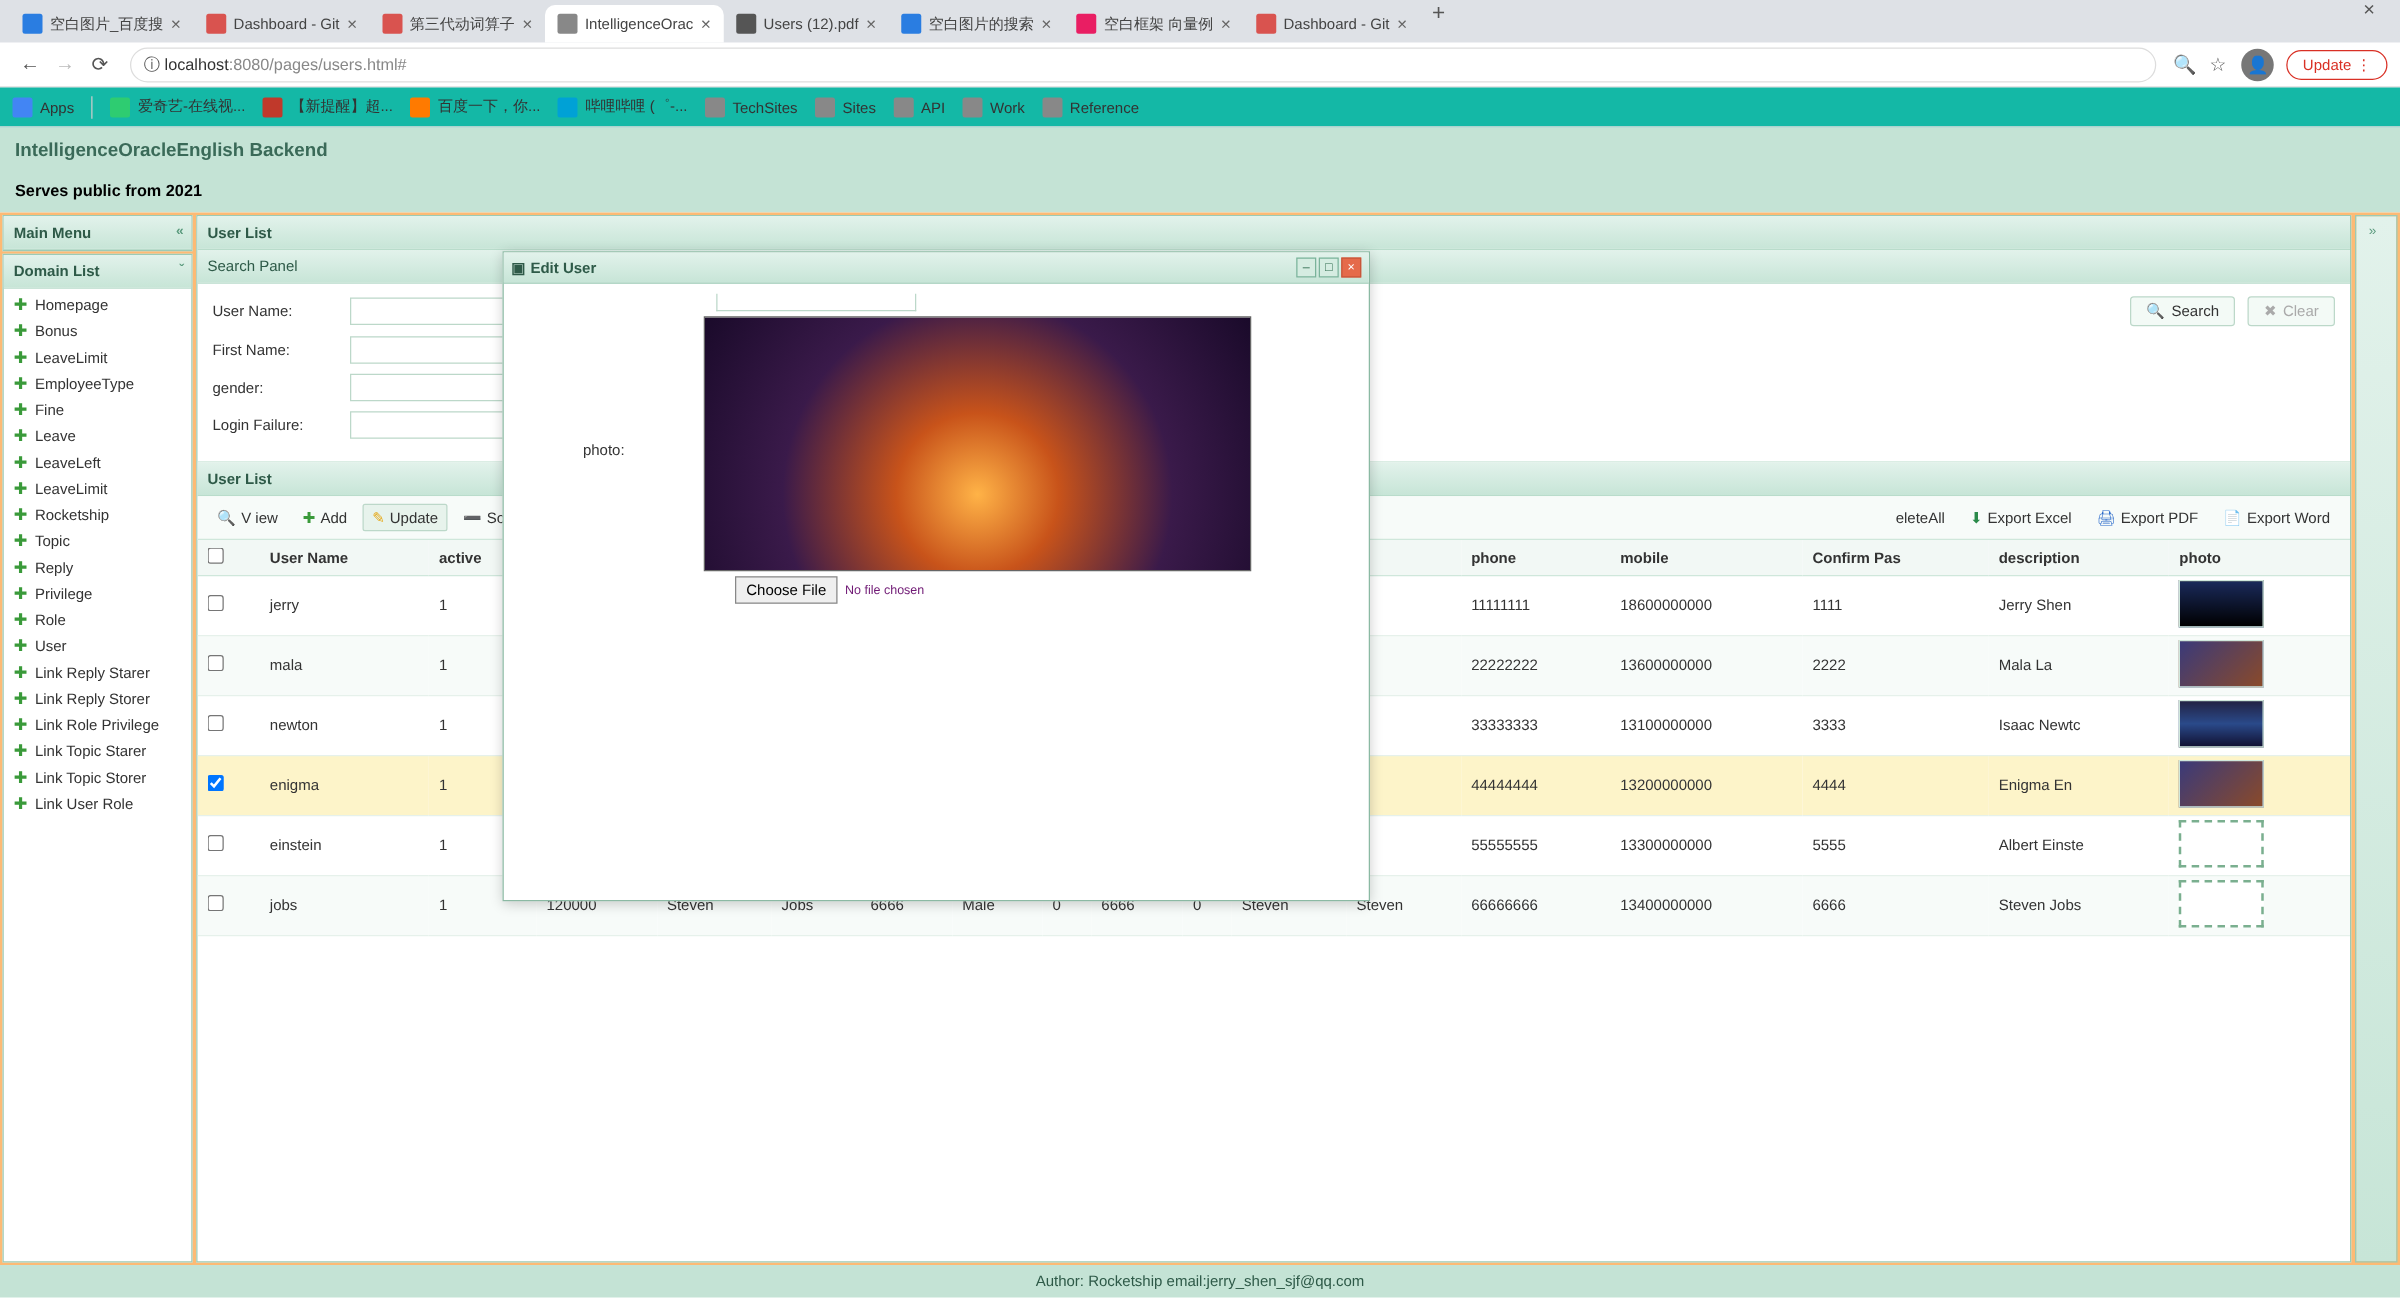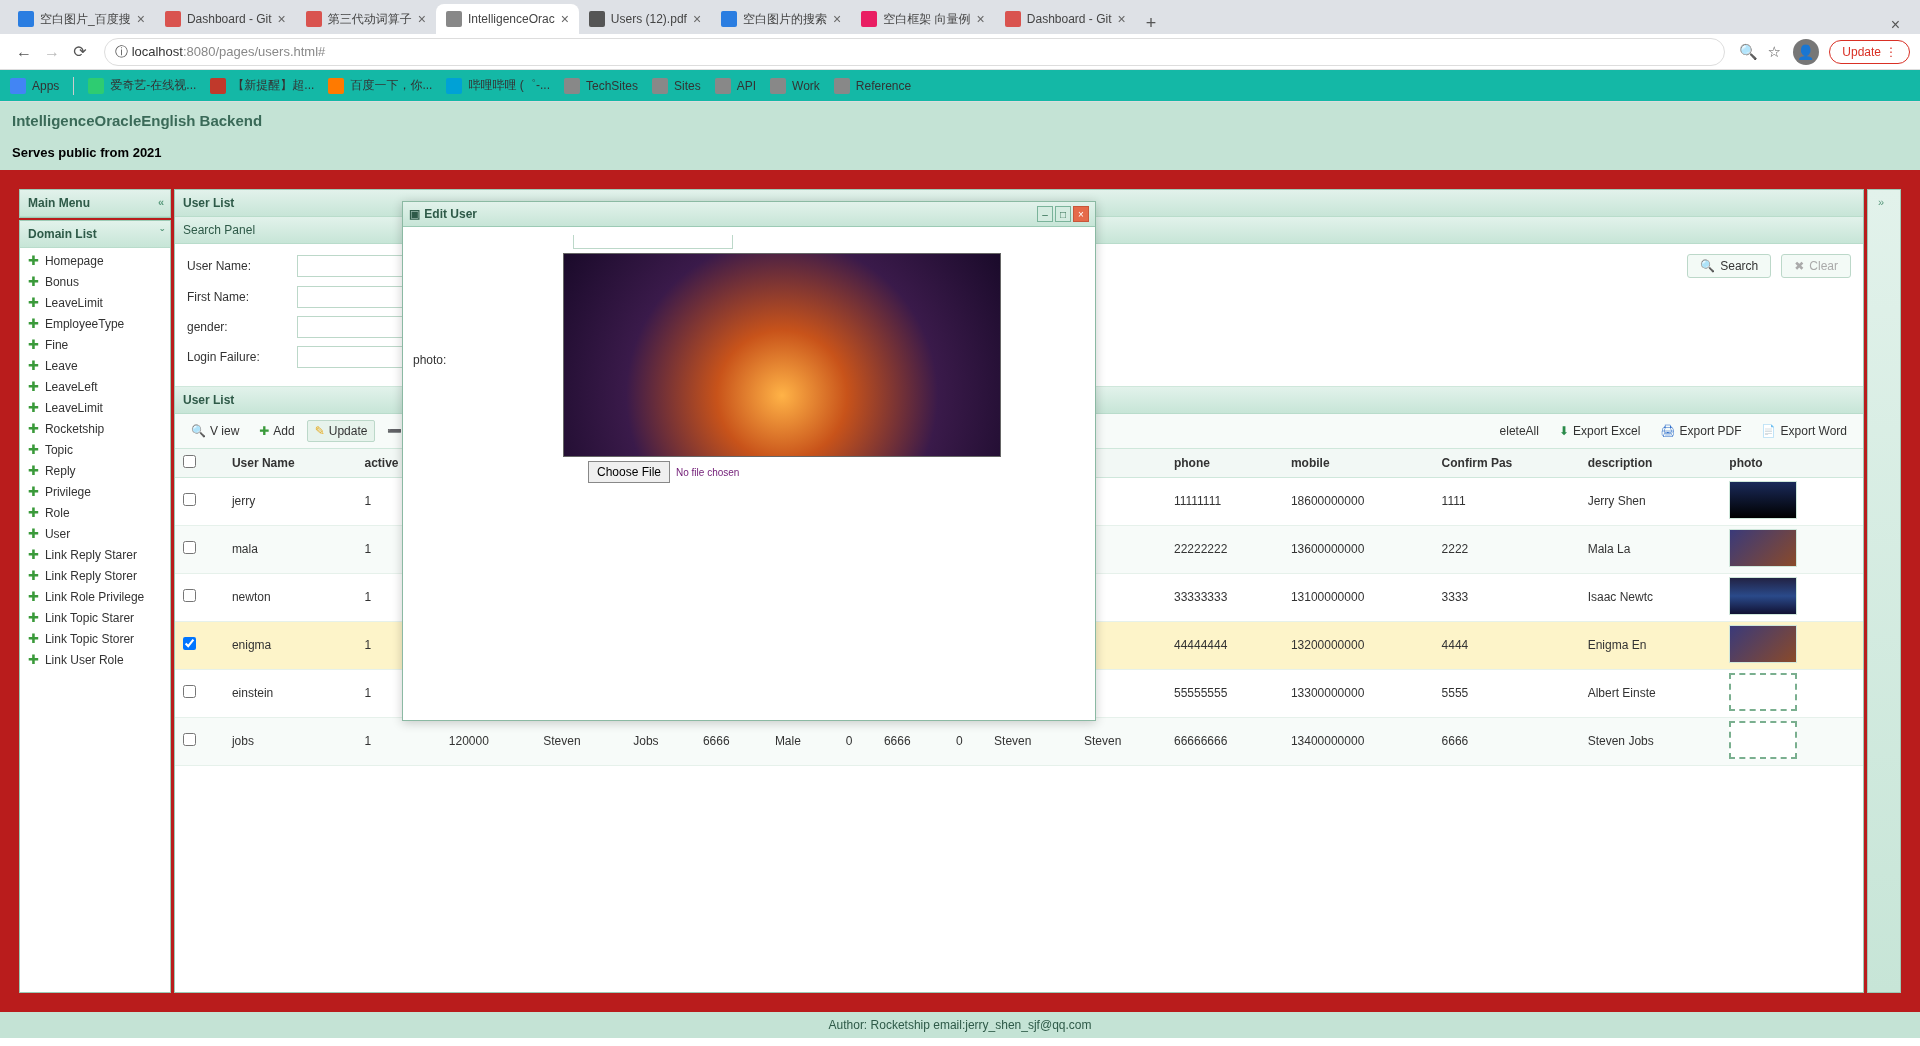--- a/index.html
+++ b/index.html
@@ -1,20 +1,20 @@
 <!DOCTYPE html>
 <html><head>
 <meta charset="utf-8">
 <style>
 * { margin: 0; padding: 0; box-sizing: border-box; font-family: Arial, sans-serif; }
 body { background: #fff; font-size: 12px; overflow: hidden; }
 
 
 .browser-chrome { background: #dee1e6; }
-.tab-bar { display: flex; align-items: flex-end; height: 34px; padding: 0 8px; }
+.tab-bar { display: flex; align-items: flex-start; height: 34px; padding: 0 8px; }
 .tab { display: flex; align-items: center; padding: 0 10px; height: 30px; margin-top: 4px; border-radius: 8px 8px 0 0; font-size: 12px; color: #444; max-width: 180px; cursor: pointer; }
 .tab.active { background: #fff; }
 .tab .favicon { width: 16px; height: 16px; margin-right: 6px; border-radius: 2px; flex-shrink: 0; }
 .tab .tab-title { white-space: nowrap; overflow: hidden; text-overflow: ellipsis; flex: 1; }
 .tab .tab-close { margin-left: 6px; color: #666; font-size: 14px; }
 .new-tab { padding: 0 10px; font-size: 18px; color: #555; cursor: pointer; }
 .win-close { margin-left: auto; padding: 0 12px; font-size: 16px; color: #555; cursor: pointer; }
 
 .addr-bar { display: flex; align-items: center; height: 36px; background: #fff; padding: 0 10px; border-bottom: 1px solid #ddd; }
 .nav-btn { width: 28px; text-align: center; font-size: 16px; color: #555; cursor: pointer; }
@@ -29,21 +29,21 @@
 .bookmarks { display: flex; align-items: center; height: 32px; background: #14b8a6; padding: 0 10px; border-bottom: 1px solid #ddd; gap: 14px; }
 .bookmark { display: flex; align-items: center; gap: 6px; font-size: 12px; color: #333; cursor: pointer; }
 .bm-icon { width: 16px; height: 16px; border-radius: 2px; }
 
 
 .app { position: relative; height: calc(1046px - 34px - 36px - 32px); }
 .app-header { background: #c4e3d5; padding: 10px 12px; }
 .app-title { font-size: 15px; font-weight: bold; color: #3a6a58; }
 .app-sub { font-size: 13px; font-weight: bold; color: #000000; margin-top: 16px; }
 
-.app-body { display: flex; height: calc(100% - 76px - 26px); background: #b91c1c; padding: 19px; gap: 3px; }
+.app-body { display: flex; height: calc(100% - 76px - 26px); background: #fdba74; padding: 2px; gap: 3px; }
 
 .sidebar { width: 152px; display: flex; flex-direction: column; gap: 2px; }
 .side-panel { border: 1px solid #9ccab5; background: #fff; }
 .side-head { background: linear-gradient(#e2f2eb,#c7e5d7); padding: 6px 8px; font-size: 12px; font-weight: bold; color: #2e5a48; border-bottom: 1px solid #b9dccb; position: relative; }
 .side-collapse { position: absolute; right: 6px; top: 6px; color: #5a9a7d; font-size: 11px; }
 .side-body { padding: 2px 0; }
 .side-item { display: flex; align-items: center; gap: 6px; padding: 3px 8px; font-size: 12px; color: #333; cursor: pointer; }
 .side-item .plus { color: #3a9a3a; font-size: 13px; }
 
 .main { flex: 1; border: 1px solid #9ccab5; background: #fff; display: flex; flex-direction: column; overflow: hidden; }
@@ -84,21 +84,21 @@
 .modal { position: absolute; left: 402px; top: 99px; width: 694px; height: 520px; border: 1px solid #8bb9a3; background: #fff; box-shadow: 0 2px 10px rgba(0,0,0,.2); display: flex; flex-direction: column; }
 .modal-head { background: linear-gradient(#e2f2eb,#c7e5d7); padding: 4px 6px; display: flex; align-items: center; border-bottom: 1px solid #9ccab5; }
 .modal-title { font-size: 12px; font-weight: bold; color: #2e5a48; display: flex; align-items: center; gap: 4px; }
 .modal-ctrls { margin-left: auto; display: flex; gap: 2px; }
 .mctrl { width: 16px; height: 16px; border: 1px solid #7ab39a; background: #d5ece1; font-size: 10px; display:flex; align-items:center; justify-content:center; color:#2e6a4e; cursor:pointer; }
 .mctrl.close { background:#e56a4a; color:#fff; border-color:#c8563a; }
 .modal-body { flex: 1; overflow: auto; padding: 8px 10px; position: relative; }
 .modal-body::-webkit-scrollbar { width: 14px; }
 .modal-body::-webkit-scrollbar-thumb { background:#bfbfbf; }
 .form-row { display: flex; align-items: flex-start; margin-bottom: 6px; }
-.form-label { width: 150px; text-align: left; padding-right: 10px; font-size: 12px; color: #333; padding-top: 6px; }
+.form-label { width: 150px; text-align: center; padding-right: 10px; font-size: 12px; color: #333; padding-top: 6px; }
 .form-field { flex: 1; }
 .photo-img { width: 438px; height: 204px; background: radial-gradient(circle at 50% 70%, #ffb347 0%, #c8531a 25%, #3a1a4a 60%, #1a0a2a 100%); border: 1px solid #666; }
 .video-img { width: 438px; height: 228px; background: radial-gradient(circle at 45% 40%, #e0f0ff 0%, #6a8aff 20%, #1a2a8a 55%, #060a2a 100%); border: 1px solid #666; }
 .file-row { margin-top: 4px; display: flex; align-items: center; gap: 6px; padding-left: 25px; }
 .file-btn { border: 1px solid #888; background: #efefef; padding: 3px 8px; font-size: 12px; }
 .file-text { font-size: 10px; color: #701a75; }
 .partial-input { width:160px; height:14px; border:1px solid #bcd8c9; border-top:none; margin-left:160px; margin-bottom:4px;}
 </style>
 </head>
 <body>

